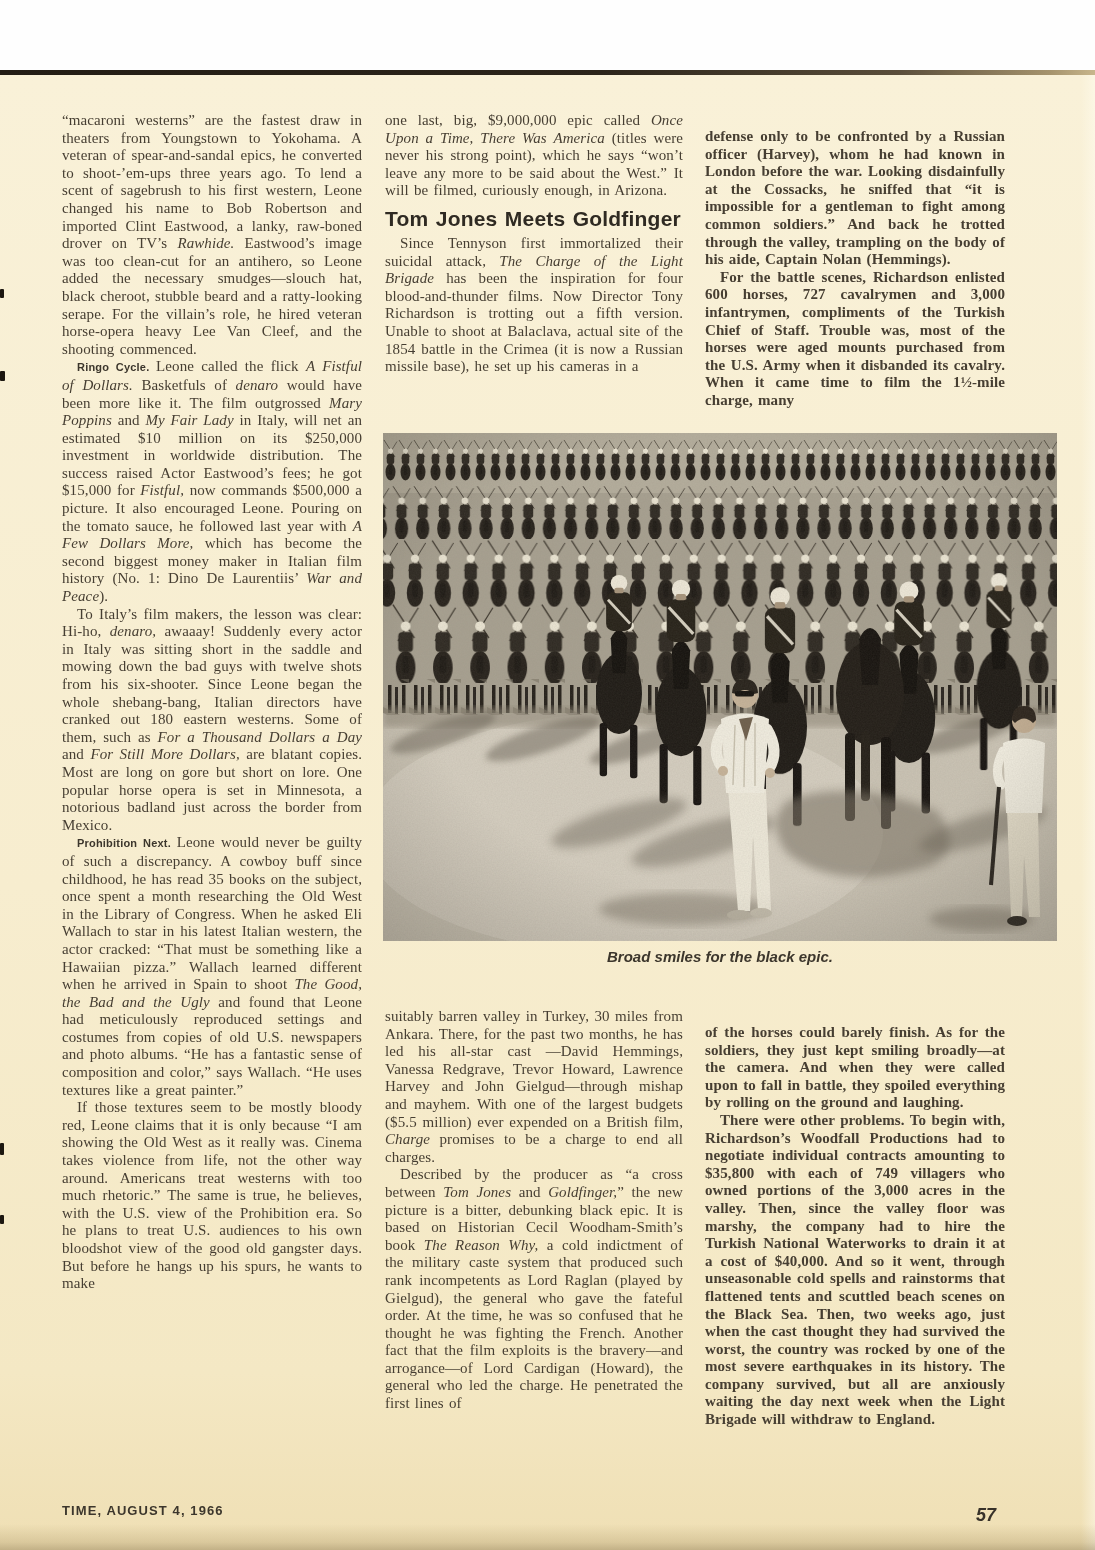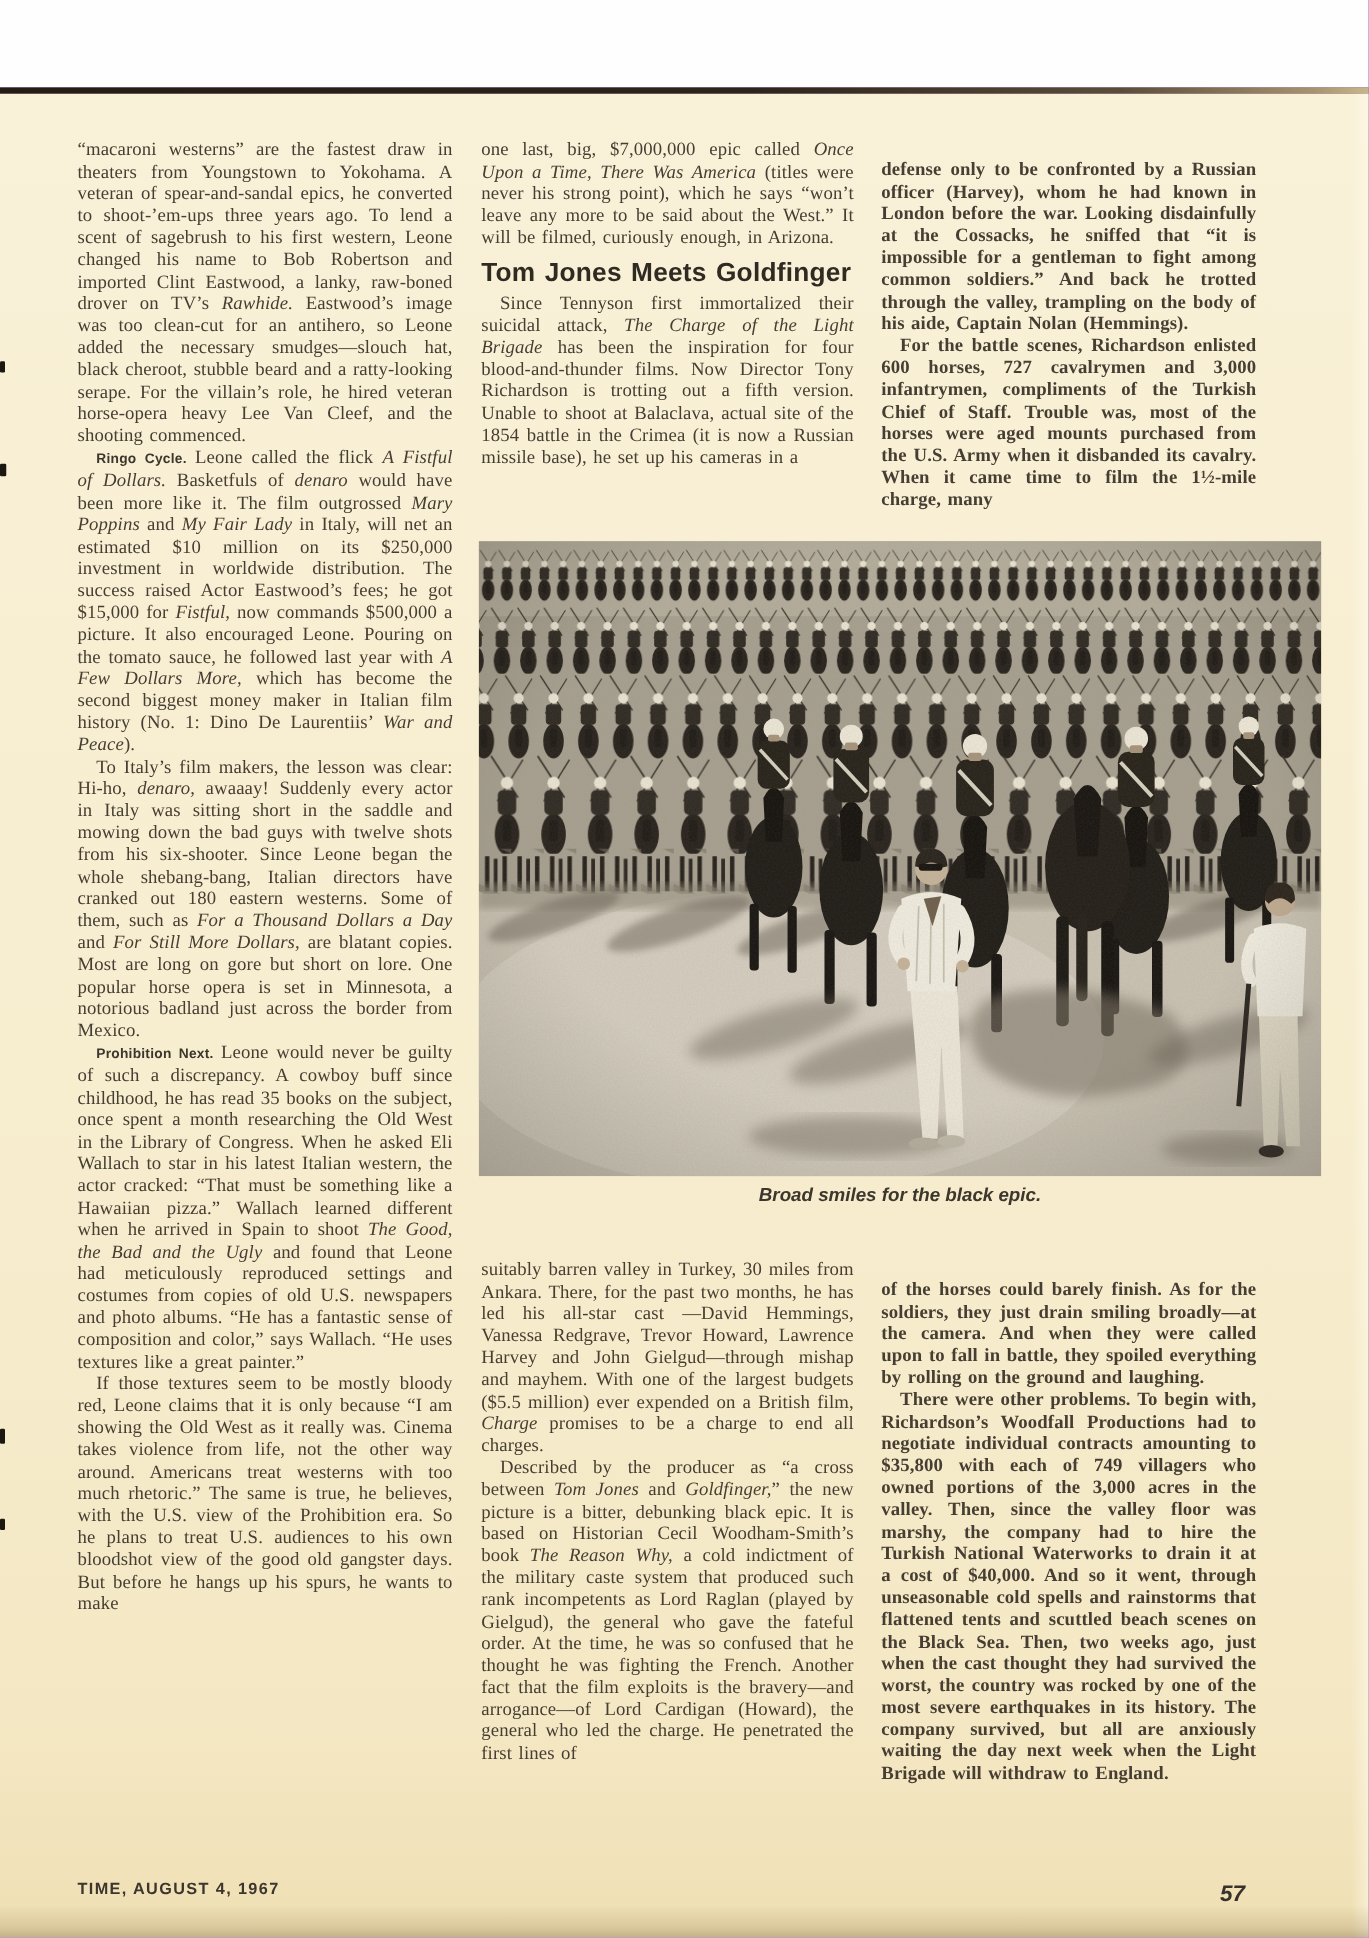--- a/index.html
+++ b/index.html
@@ -60,21 +60,21 @@
       <p><span>“macaroni westerns” are the fastest draw in theaters from Youngstown to Yokohama. A veteran of spear-and-sandal epics, he converted to shoot-’em-ups three years ago. To lend a scent of sagebrush to his first western, Leone changed his name to Bob Robertson and imported Clint Eastwood, a lanky, raw-boned drover on TV’s </span><span class="it">Rawhide.</span><span> Eastwood’s image was too clean-cut for an antihero, so Leone added the necessary smudges—slouch hat, black cheroot, stubble beard and a ratty-looking serape. For the villain’s role, he hired veteran horse-opera heavy Lee Van Cleef, and the shooting commenced.</span></p>
       <p class="indent"><span class="lead">Ringo Cycle. </span><span>Leone called the flick </span><span class="it">A Fistful of Dollars.</span><span> Basketfuls of </span><span class="it">denaro</span><span> would have been more like it. The film outgrossed </span><span class="it">Mary Poppins</span><span> and </span><span class="it">My Fair Lady</span><span> in Italy, will net an estimated $10 million on its $250,000 investment in worldwide distribution. The success raised Actor Eastwood’s fees; he got $15,000 for </span><span class="it">Fistful,</span><span> now commands $500,000 a picture. It also encouraged Leone. Pouring on the tomato sauce, he followed last year with </span><span class="it">A Few Dollars More,</span><span> which has become the second biggest money maker in Italian film history (No. 1: Dino De Laurentiis’ </span><span class="it">War and Peace</span><span>).</span></p>
       <p class="indent"><span>To Italy’s film makers, the lesson was clear: Hi-ho, </span><span class="it">denaro,</span><span> awaaay! Suddenly every actor in Italy was sitting short in the saddle and mowing down the bad guys with twelve shots from his six-shooter. Since Leone began the whole shebang-bang, Italian directors have cranked out 180 eastern westerns. Some of them, such as </span><span class="it">For a Thousand Dollars a Day</span><span> and </span><span class="it">For Still More Dollars,</span><span> are blatant copies. Most are long on gore but short on lore. One popular horse opera is set in Minnesota, a notorious badland just across the border from Mexico.</span></p>
       <p class="indent"><span class="lead">Prohibition Next. </span><span>Leone would never be guilty of such a discrepancy. A cowboy buff since childhood, he has read 35 books on the subject, once spent a month researching the Old West in the Library of Congress. When he asked Eli Wallach to star in his latest Italian western, the actor cracked: “That must be something like a Hawaiian pizza.” Wallach learned different when he arrived in Spain to shoot </span><span class="it">The Good, the Bad and the Ugly</span><span> and found that Leone had meticulously reproduced settings and costumes from copies of old U.S. newspapers and photo albums. “He has a fantastic sense of composition and color,” says Wallach. “He uses textures like a great painter.”</span></p>
       <p class="indent"><span>If those textures seem to be mostly bloody red, Leone claims that it is only because “I am showing the Old West as it really was. Cinema takes violence from life, not the other way around. Americans treat westerns with too much rhetoric.” The same is true, he believes, with the U.S. view of the Prohibition era. So he plans to treat U.S. audiences to his own bloodshot view of the good old gangster days. But before he hangs up his spurs, he wants to make</span></p>
     </div>
 
     <div class="right-area">
       <div class="row-top">
         <div class="col col-mid">
-          <p><span>one last, big, $7,000,000 epic called </span><span class="it">Once Upon a Time, There Was America</span><span> (titles were never his strong point), which he says “won’t leave any more to be said about the West.” It will be filmed, curiously enough, in Arizona.</span></p>
+          <p><span>one last, big, $9,000,000 epic called </span><span class="it">Once Upon a Time, There Was America</span><span> (titles were never his strong point), which he says “won’t leave any more to be said about the West.” It will be filmed, curiously enough, in Arizona.</span></p>
           <h2 class="headline">Tom Jones Meets Goldfinger</h2>
           <p class="indent"><span>Since Tennyson first immortalized their suicidal attack, </span><span class="it">The Charge of the Light Brigade</span><span> has been the inspiration for four blood-and-thunder films. Now Director Tony Richardson is trotting out a fifth version. Unable to shoot at Balaclava, actual site of the 1854 battle in the Crimea (it is now a Russian missile base), he set up his cameras in a</span></p>
         </div>
         <div class="col col-right">
           <p><span>defense only to be confronted by a Russian officer (Harvey), whom he had known in London before the war. Looking disdainfully at the Cossacks, he sniffed that “it is impossible for a gentleman to fight among common soldiers.” And back he trotted through the valley, trampling on the body of his aide, Captain Nolan (Hemmings).</span></p>
           <p class="indent"><span>For the battle scenes, Richardson enlisted 600 horses, 727 cavalrymen and 3,000 infantrymen, compliments of the Turkish Chief of Staff. Trouble was, most of the horses were aged mounts purchased from the U.S. Army when it disbanded its cavalry. When it came time to film the 1½-mile charge, many</span></p>
         </div>
       </div>
 
       <figure class="photo-block">
@@ -213,22 +213,22 @@
           <div class="cap2">Broad smiles for the black epic.</div>
         </figcaption>
       </figure>
 
       <div class="row-bot">
         <div class="col col-mid">
           <p><span>suitably barren valley in Turkey, 30 miles from Ankara. There, for the past two months, he has led his all-star cast —David Hemmings, Vanessa Redgrave, Trevor Howard, Lawrence Harvey and John Gielgud—through mishap and mayhem. With one of the largest budgets ($5.5 million) ever expended on a British film, </span><span class="it">Charge</span><span> promises to be a charge to end all charges.</span></p>
           <p class="indent"><span>Described by the producer as “a cross between </span><span class="it">Tom Jones</span><span> and </span><span class="it">Goldfinger,</span><span>” the new picture is a bitter, debunking black epic. It is based on Historian Cecil Woodham-Smith’s book </span><span class="it">The Reason Why,</span><span> a cold indictment of the military caste system that produced such rank incompetents as Lord Raglan (played by Gielgud), the general who gave the fateful order. At the time, he was so confused that he thought he was fighting the French. Another fact that the film exploits is the bravery—and arrogance—of Lord Cardigan (Howard), the general who led the charge. He penetrated the first lines of</span></p>
         </div>
         <div class="col col-right">
-          <p><span>of the horses could barely finish. As for the soldiers, they just drain smiling broadly—at the camera. And when they were called upon to fall in battle, they spoiled everything by rolling on the ground and laughing.</span></p>
+          <p><span>of the horses could barely finish. As for the soldiers, they just kept smiling broadly—at the camera. And when they were called upon to fall in battle, they spoiled everything by rolling on the ground and laughing.</span></p>
           <p class="indent"><span>There were other problems. To begin with, Richardson’s Woodfall Productions had to negotiate individual contracts amounting to $35,800 with each of 749 villagers who owned portions of the 3,000 acres in the valley. Then, since the valley floor was marshy, the company had to hire the Turkish National Waterworks to drain it at a cost of $40,000. And so it went, through unseasonable cold spells and rainstorms that flattened tents and scuttled beach scenes on the Black Sea. Then, two weeks ago, just when the cast thought they had survived the worst, the country was rocked by one of the most severe earthquakes in its history. The company survived, but all are anxiously waiting the day next week when the Light Brigade will withdraw to England.</span></p>
         </div>
       </div>
     </div>
 
-    <div class="footer-left">TIME, AUGUST 4, 1967</div>
+    <div class="footer-left">TIME, AUGUST 4, 1966</div>
     <div class="footer-page">57</div>
   </div>
 </div>
 
 </body></html>

